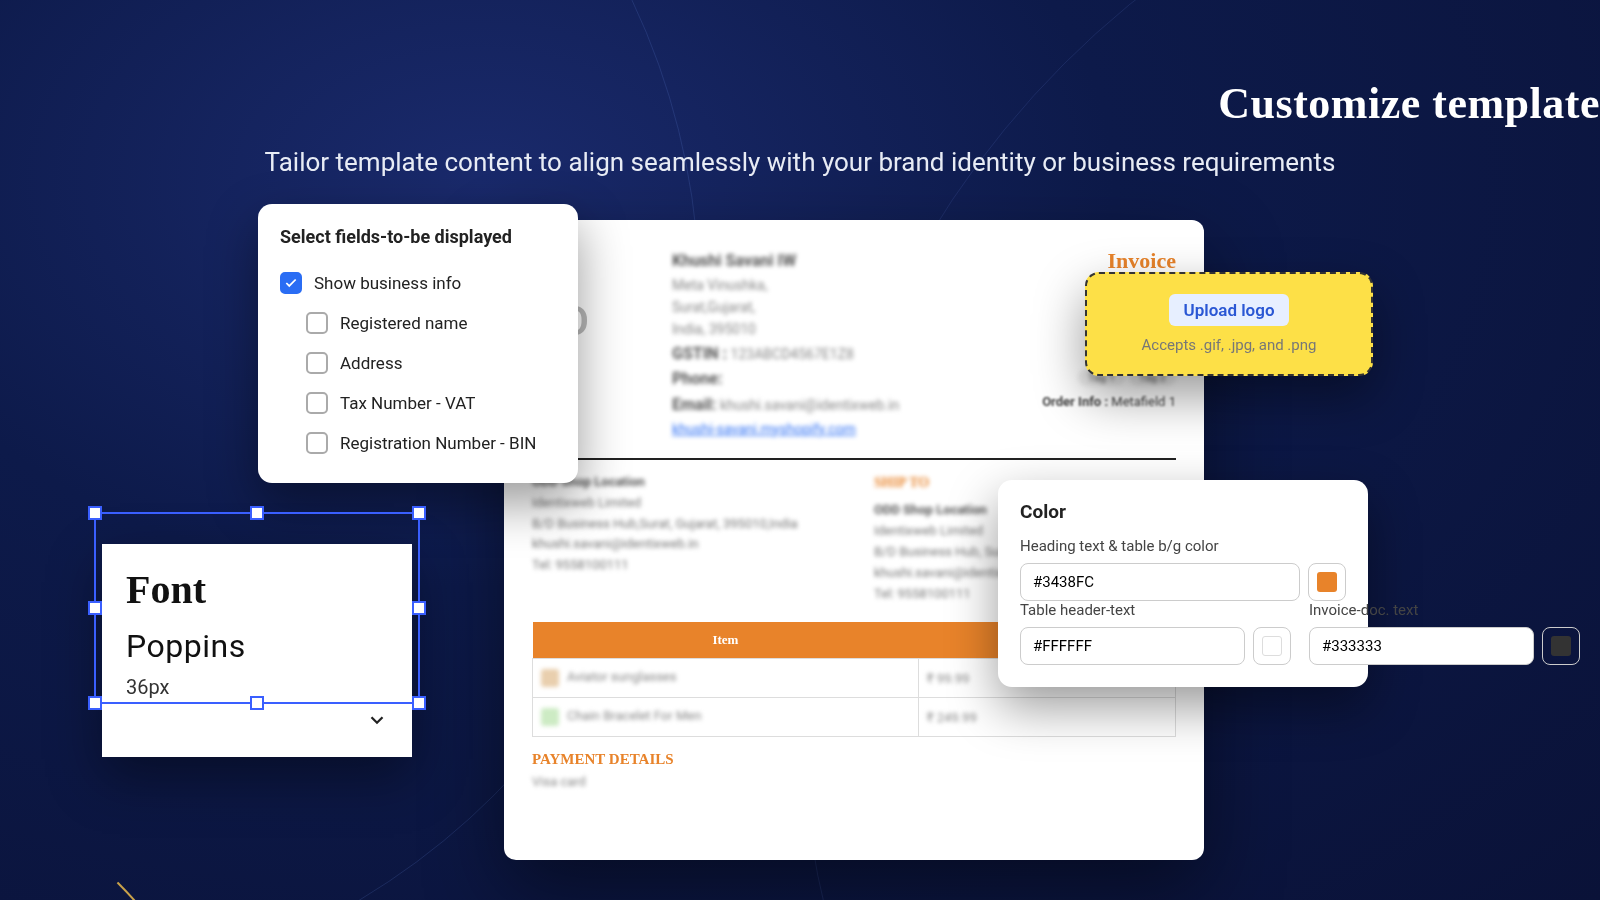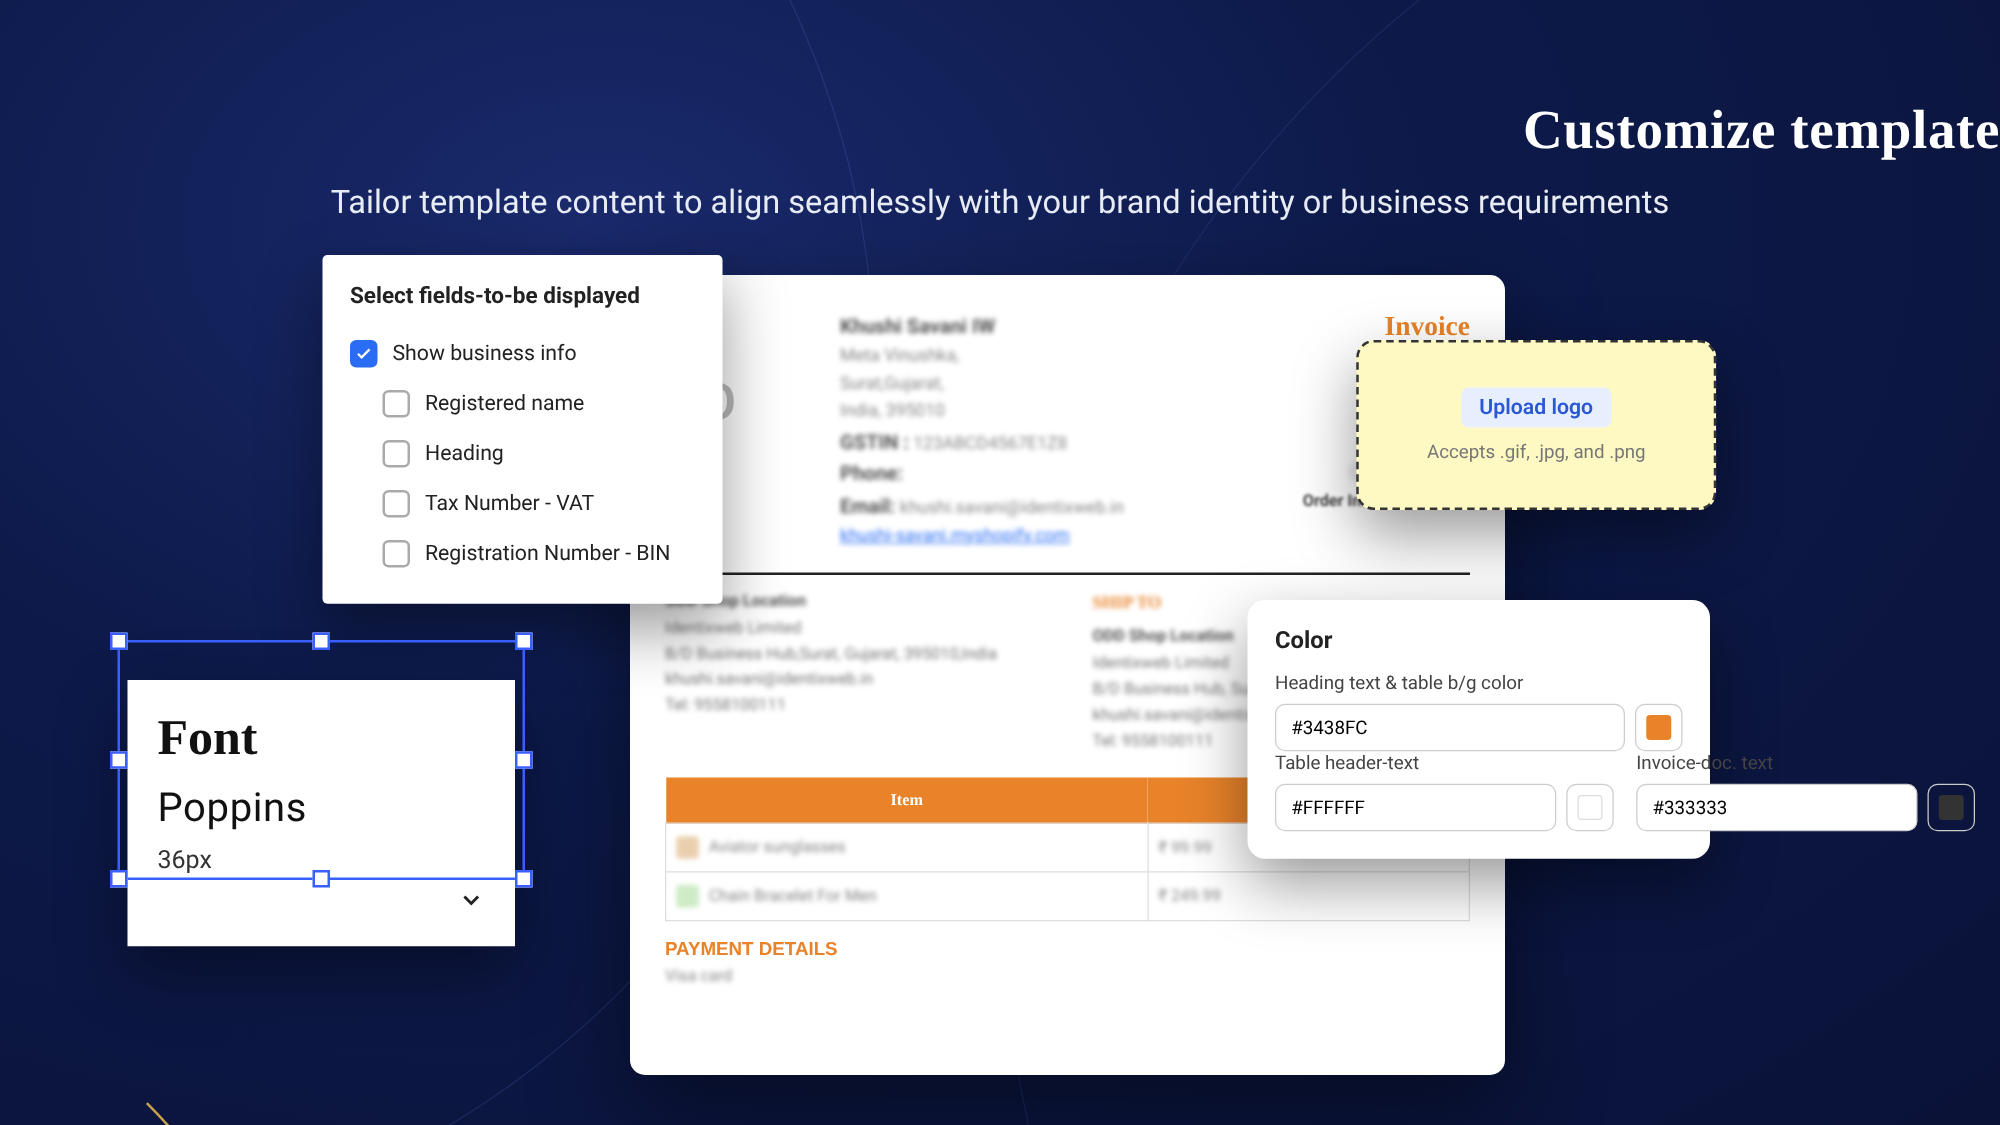--- a/index.html
+++ b/index.html
@@ -52,41 +52,41 @@
   .inv-cols { display:flex; gap:40px; font-size:13px; color:#777;}
   .inv-cols .col { flex:1; filter: blur(2px); line-height:1.6;}
   .inv-cols .col b{color:#555;}
   .ship-h { color:#e8832a; font-weight:700; font-size:14px; margin-bottom:6px; filter:none !important; font-family: Georgia, serif;}
   .inv-table { width:100%; border-collapse:collapse; margin-top:18px; font-size:13px;}
   .inv-table th { background:#e8832a; color:#fff; font-weight:700; padding:10px 8px; font-family: Georgia, serif;}
   .inv-table td { border:1px solid #ddd; padding:10px 8px; color:#888;}
   .inv-table td.item { filter: blur(2px);}
   .prod-ico { display:inline-block; width:18px; height:18px; vertical-align:middle; margin-right:8px; border-radius:3px;}
   .totals { margin-top:14px; display:flex;}
-  .pay-h { color:#e8832a; font-weight:700; font-family: Liberation Sans, sans-serif; font-size:15px; flex:1;}
+  .pay-h { color:#e8832a; font-weight:700; font-family: Liberation Serif, serif; font-size:15px; flex:1;}
   .tot-lines { width:55%; font-size:13px; color:#333;}
   .tot-lines .line { display:flex; justify-content:space-between; border-top:1px solid #ccc; padding:7px 4px; font-weight:700;}
   .tot-lines .line span:last-child{ filter:blur(2px); font-weight:400;}
 
   
   .fields-pop {
     position:absolute; left:258px; top:204px; width:320px; background:#fff; color:#222;
-    border-radius:4px; padding:22px 22px 20px 22px; box-shadow:0 20px 50px rgba(0,0,0,.4);
+    border-radius:14px; padding:22px 22px 20px 22px; box-shadow:0 20px 50px rgba(0,0,0,.4);
   }
   .fields-pop h3 { font-size:18px; font-weight:700; margin-bottom:16px;}
   .chk-row { display:flex; align-items:center; gap:12px; padding:9px 0; font-size:17px; cursor:pointer;}
   .chk-row.sub { padding-left:26px;}
   .chk { width:22px; height:22px; border:2px solid #aaa; border-radius:5px; display:inline-flex; align-items:center; justify-content:center; flex-shrink:0;}
   .chk.on { background:#2a6df4; border-color:#2a6df4;}
   .chk.on svg { width:14px; height:14px; stroke:#fff; stroke-width:3; fill:none;}
 
   
   .upload-pop {
-    position:absolute; left:1085px; top:272px; width:288px; background:#fef9c3; color:#222;
-    border:2px dashed #333; border-radius:14px; padding:36px; text-align:center;
+    position:absolute; left:1085px; top:272px; width:288px; background:#fde047; color:#222;
+    border:2px dashed #333; border-radius:14px; padding:20px; text-align:center;
     box-shadow:0 20px 50px rgba(0,0,0,.4);
   }
   .upload-pop .btn { display:inline-block; background:#e7efff; color:#2a57d4; font-weight:600;
     padding:6px 14px; border-radius:6px; font-size:17px; margin-bottom:10px;}
   .upload-pop .hint { color:#777; font-size:15px;}
 
   
   .color-pop {
     position:absolute; left:998px; top:480px; width:370px; background:#fff; color:#222;
     border-radius:14px; padding:20px 22px 22px 22px; box-shadow:0 20px 50px rgba(0,0,0,.4);
@@ -195,21 +195,21 @@
           </svg>
         </span>
         <span>Show business info</span>
       </div>
       <div class="chk-row sub">
         <span class="chk"></span>
         <span>Registered name</span>
       </div>
       <div class="chk-row sub">
         <span class="chk"></span>
-        <span>Heading</span>
+        <span>Address</span>
       </div>
       <div class="chk-row sub">
         <span class="chk"></span>
         <span>Tax Number - VAT</span>
       </div>
       <div class="chk-row sub">
         <span class="chk"></span>
         <span>Registration Number - BIN</span>
       </div>
     </div>

